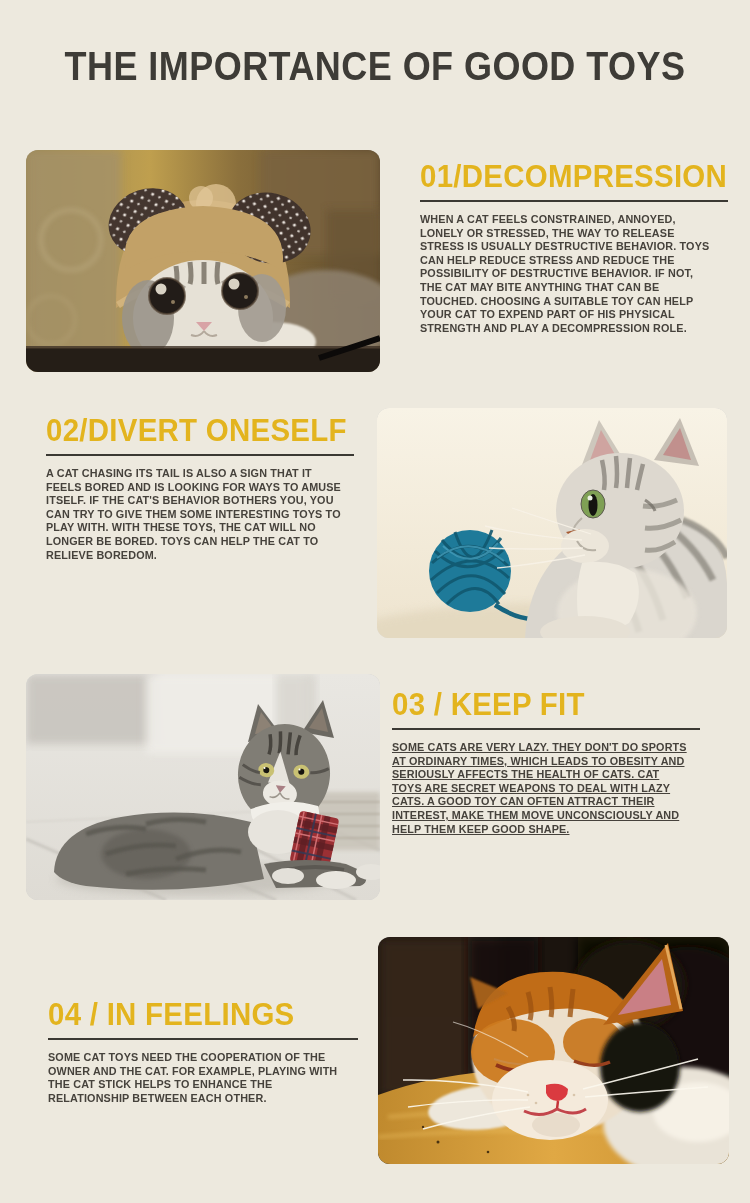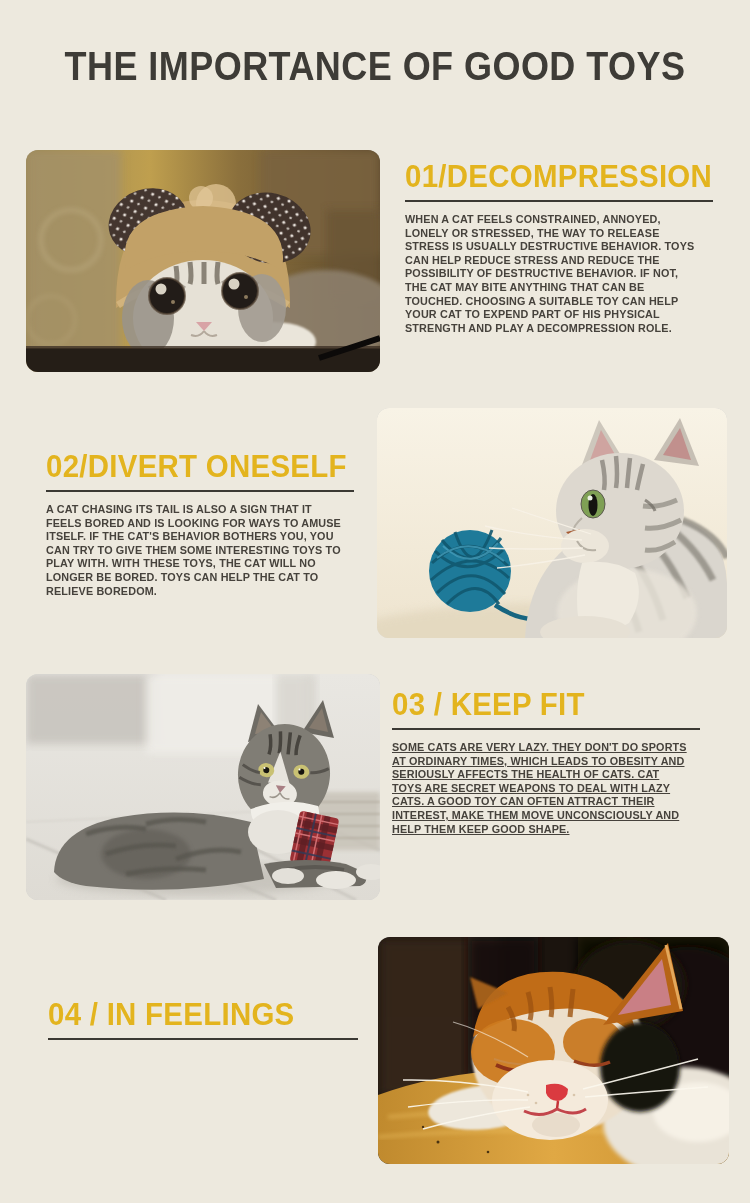--- a/index.html
+++ b/index.html
@@ -36,22 +36,22 @@
     font-size:10.8px;font-weight:700;line-height:13.6px;
     color:#46423C;
     letter-spacing:0.15px;
     hyphens:manual;-webkit-hyphens:manual;
   }
   .photo{
     position:absolute;border-radius:12px;overflow:hidden;
     background:#ccc;
   }
   .photo svg{display:block;width:100%;height:100%;}
-  .t1{left:405px;top:160px;width:308px;}
-  .t2{left:46px; top:450px;width:308px;}
+  .t1{left:420px;top:160px;width:308px;}
+  .t2{left:46px; top:414px;width:308px;}
   .t3{left:392px;top:688px;width:308px;}
   .t4{left:48px; top:998px;width:310px;}
   .p1{left:26px; top:150px;width:354px;height:222px;}
   .p2{left:377px;top:408px;width:350px;height:230px;}
   .p3{left:26px; top:674px;width:354px;height:226px;}
   .p4{left:378px;top:937px;width:351px;height:227px;}
 </style>
 </head>
 <body>
 
@@ -236,20 +236,21 @@
 
   <div class="text-block t3">
     <div class="sec-heading" style="color: rgb(227, 180, 30);">03 / KEEP FIT</div>
     <hr class="sec-underline" style="border-top-color: rgb(59, 57, 51);">
     <p class="sec-body" style="color: rgb(70, 66, 60); text-decoration: underline;">SOME CATS ARE VERY LAZY. THEY DON'T DO SPORTS AT ORDI­NARY TIMES, WHICH LEADS TO OBESITY AND SERIOUSLY AFFECTS THE HEALTH OF CATS. CAT TOYS ARE SECRET WEAP­ONS TO DEAL WITH LAZY CATS. A GOOD TOY CAN OFTEN ATTRACT THEIR INTEREST, MAKE THEM MOVE UNCONSCIOUSLY AND HELP THEM KEEP GOOD SHAPE.</p>
   </div>
 
   <div class="text-block t4">
     <div class="sec-heading" style="color: rgb(227, 180, 30);">04 / IN FEELINGS</div>
     <hr class="sec-underline" style="border-top-color: rgb(59, 57, 51);">
+    <p class="sec-body" style="color: rgb(70, 66, 60);">SOME CAT TOYS NEED THE COOPERATION OF THE OWNER AND THE CAT. FOR EXAMPLE, PLAYING WITH THE CAT STICK HELPS TO ENHANCE THE RELATIONSHIP BETWEEN EACH OTHER.</p>
   </div>
 
   <div class="photo p4" role="img" aria-label="Calico kitten sleeping on a warm wooden floor">
     <svg viewBox="0 0 351 227" preserveAspectRatio="none">
       <defs>
         <linearGradient id="floor4" x1="0" y1="0" x2="1" y2="0">
           <stop offset="0" stop-color="#c08a2e"></stop>
             <stop offset="0.5" stop-color="#e0a844"></stop>
             <stop offset="1" stop-color="#c98f2f"></stop>
         </linearGradient>

